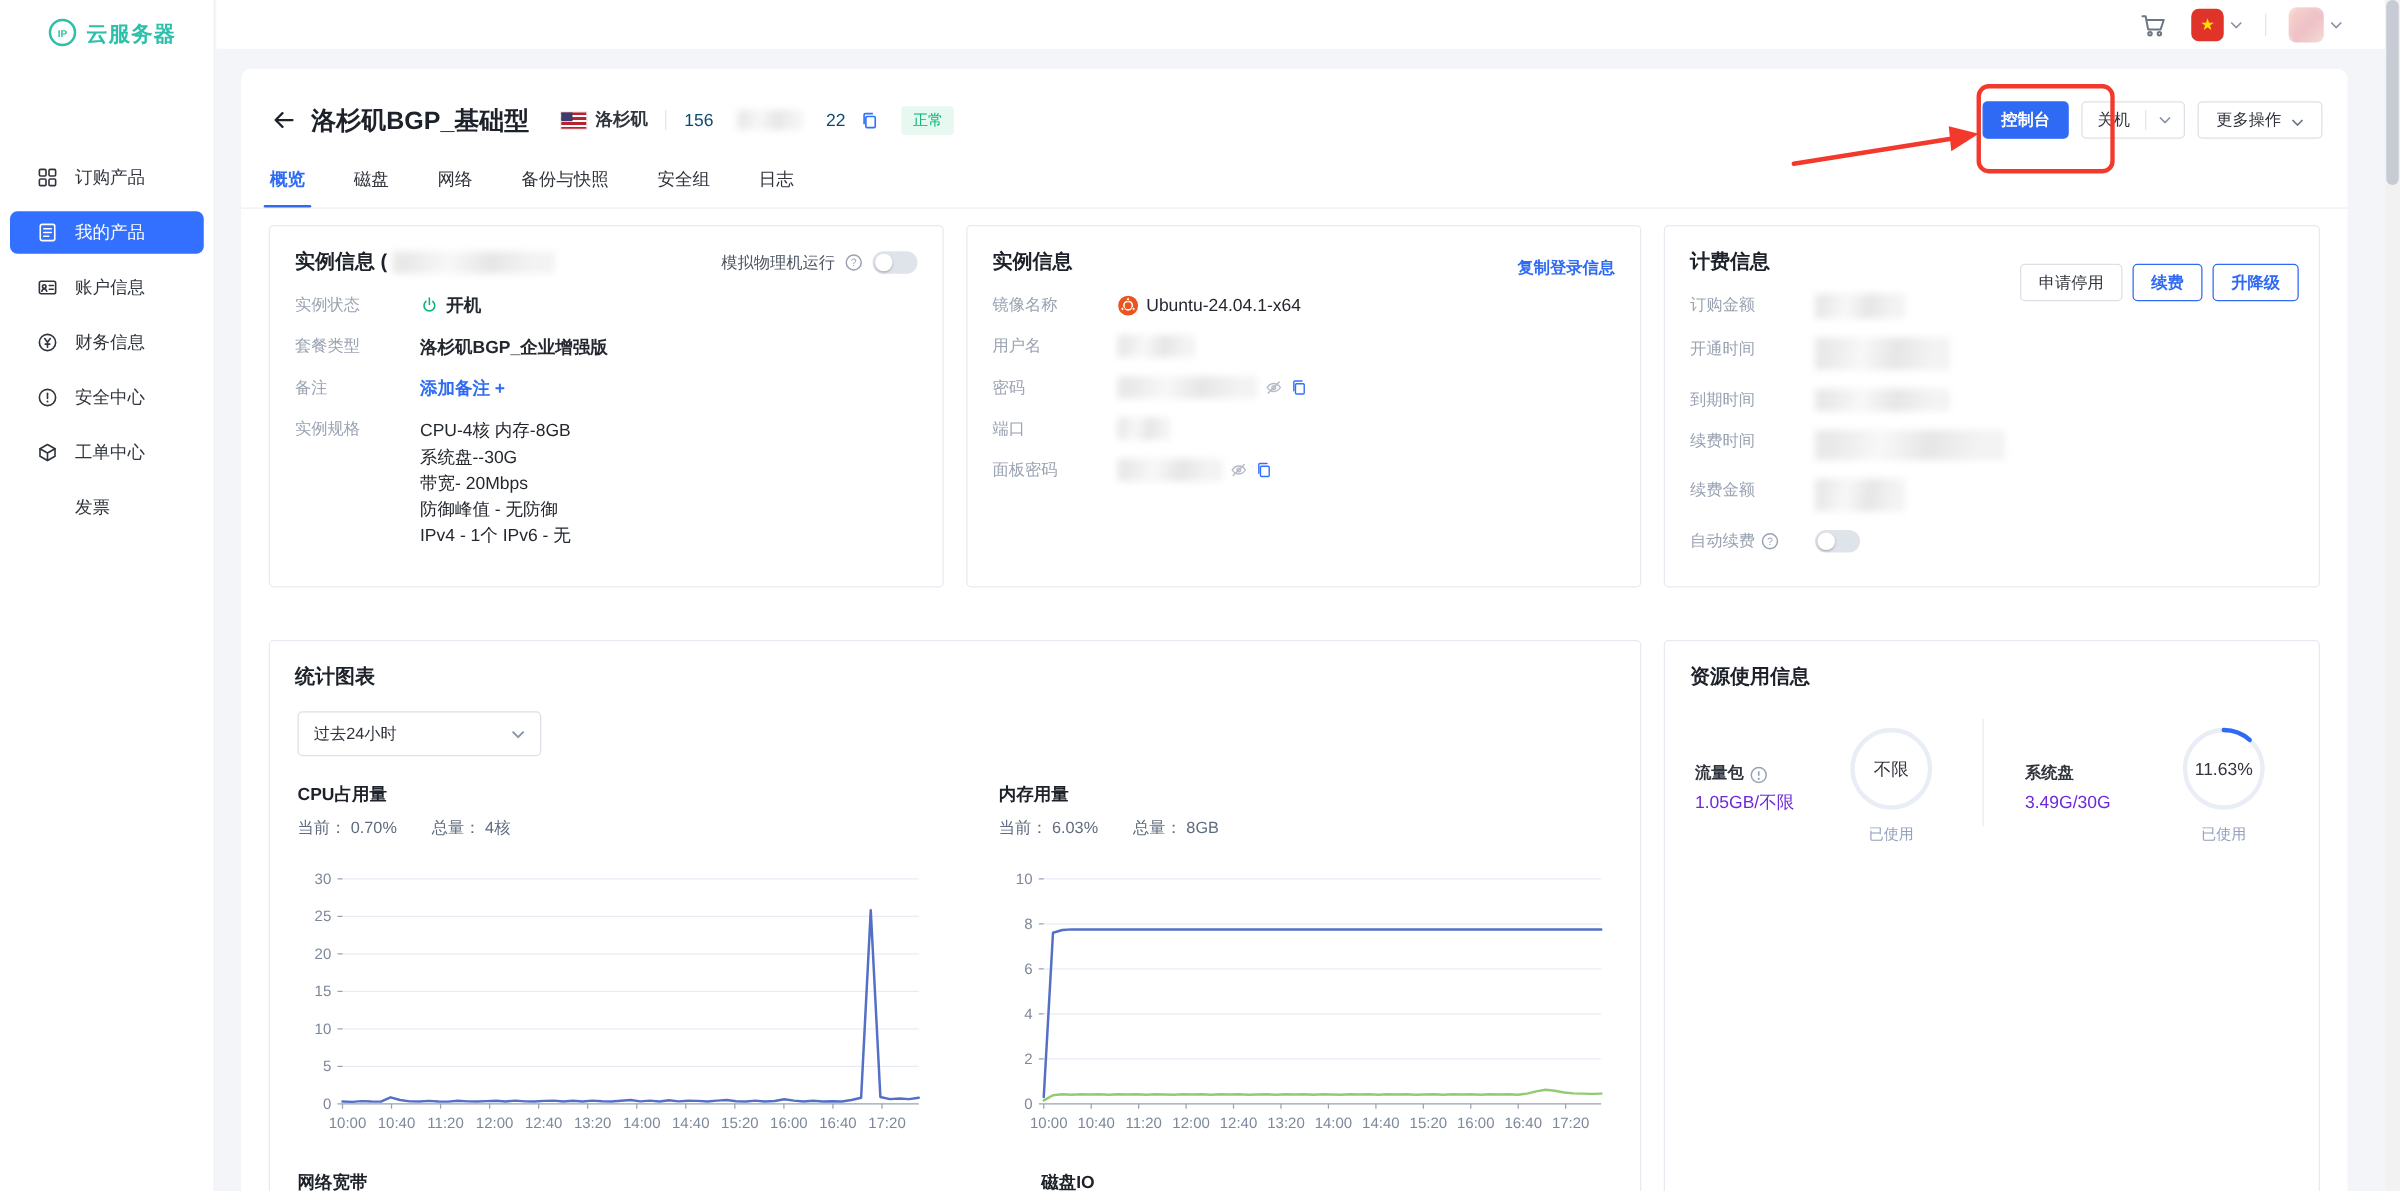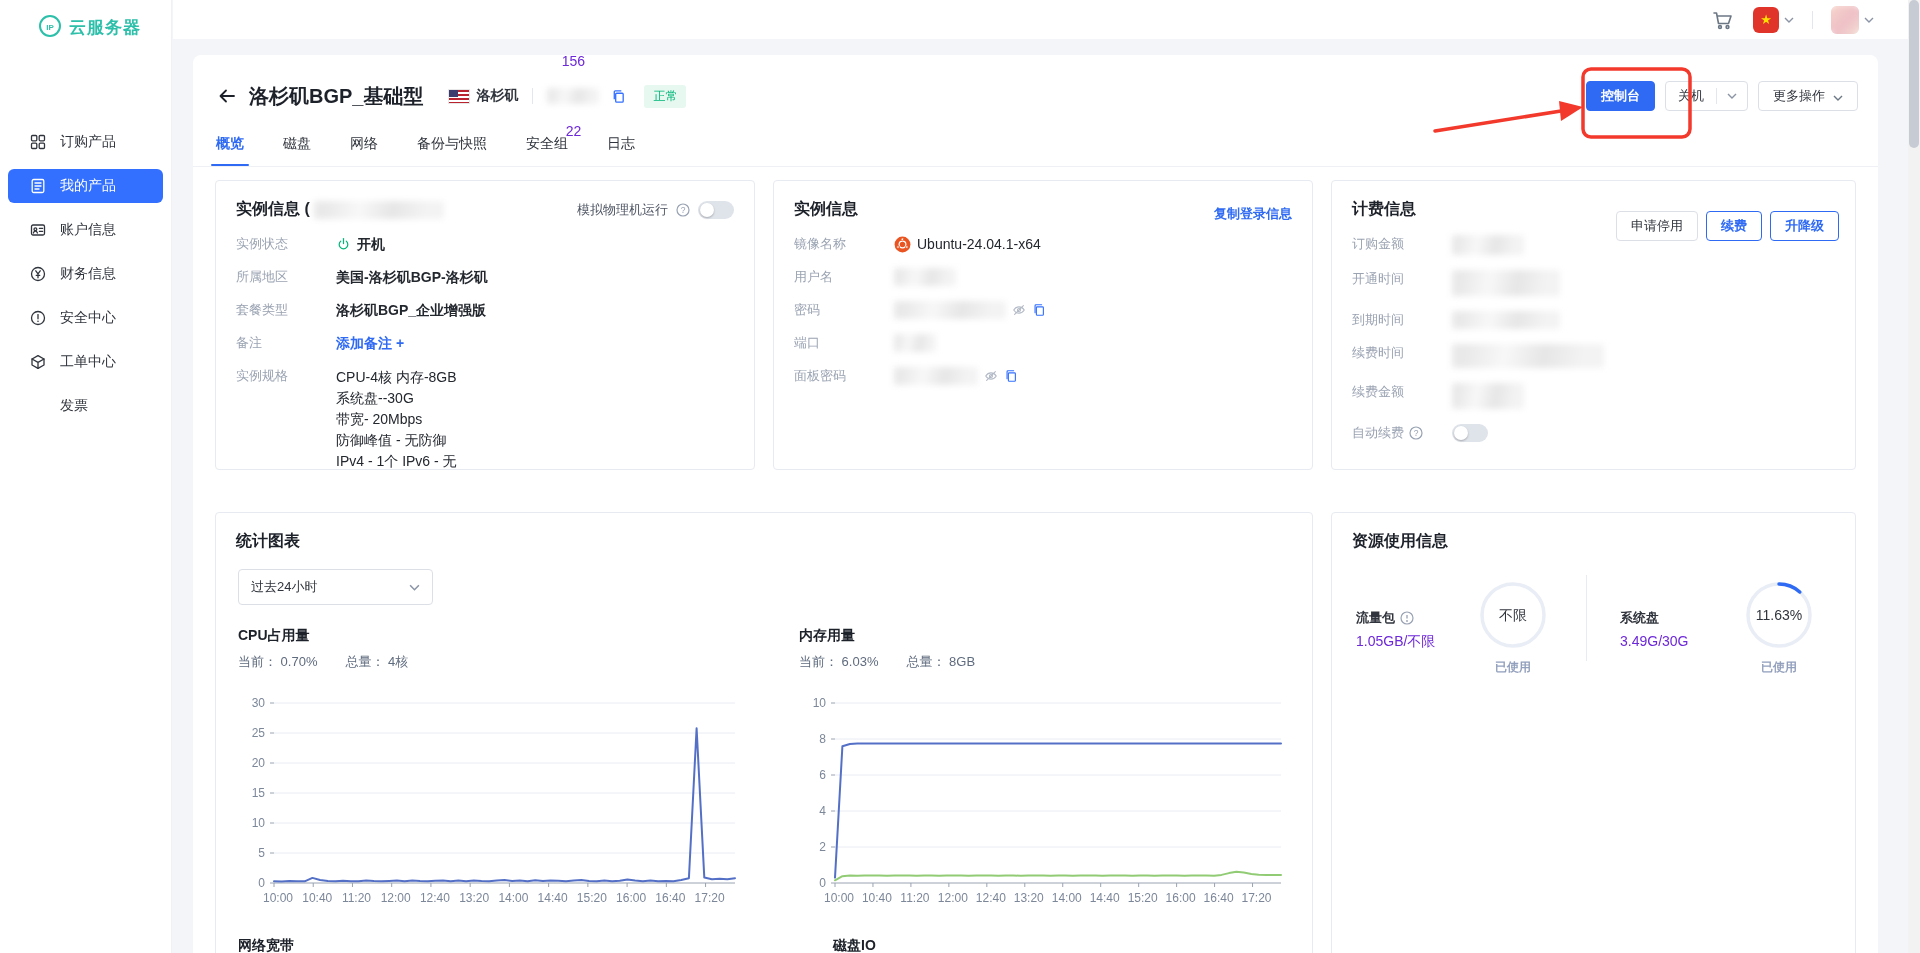--- a/index.html
+++ b/index.html
@@ -33,21 +33,21 @@
   .avatar::after { content:""; position:absolute; inset:0; backdrop-filter:blur(2px); }
   
   .panel { position:absolute; left:193px; top:55px; width:1685px; height:1200px; background:#fff; border-radius:8px; }
   .panel-header { position:absolute; top:20px; left:24px; right:20px; height:42px; display:flex; align-items:center; }
   .back-btn { width:22px; height:22px; cursor:pointer; display:flex; align-items:center; margin-right:10px;}
   .page-title { font-size:20px; font-weight:bold; color:#1d2129; margin-right:26px;}
   .us-flag { width:20px; height:13px; position:relative; background:repeating-linear-gradient(180deg,#b8232f 0 2px,#fff 2px 4px); box-shadow:0 0 0 1px #e8e8e8; margin-right:7px;}
   .us-flag::after { content:""; position:absolute; left:0; top:0; width:9px; height:7px; background:#3c3b6e;}
   .region-name { font-size:14px; font-weight:bold; color:#30343c; margin-right:14px;}
   .hdr-divider { width:1px; height:16px; background:#e3e6ec; margin-right:14px;}
-  .ip-group { display:flex; align-items:center; gap:19px; font-size:14px; color:#6d28d9; margin-right:8px;flex-direction:column;}
+  .ip-group { display:flex; align-items:center; gap:19px; font-size:14px; color:#0c4a6e; margin-right:8px;}
   .status-badge { margin-left:18px; background:#e7f8f0; color:#00b578; font-size:12px; padding:3px 9px; border-radius:3px;}
   .hdr-actions { margin-left:auto; display:flex; align-items:center; gap:10px;}
   .btn { height:30px; border-radius:4px; font-size:13px; display:inline-flex; align-items:center; padding:0 14px; cursor:pointer; background:#fff; border:1px solid #dcdfe6; color:#30343c;}
   .btn-primary { background:#2e6af3; border-color:#2e6af3; color:#fff; font-weight:bold;}
   .btn-outline-blue { border-color:#2e6af3; color:#2e6af3; font-weight:bold;}
   .btn .chev { margin-left:8px; }
   .btn-split { padding:0; }
   .btn-split .seg-main { padding:0 12px; height:100%; display:flex; align-items:center;}
   .btn-split .seg-divider { width:1px; height:16px; background:#e3e6ec;}
   .btn-split .seg-arrow { padding:0 10px; height:100%; display:flex; align-items:center;}
@@ -81,24 +81,24 @@
     display:flex; align-items:center; justify-content:space-between; padding:0 12px; font-size:13px; color:#30343c; cursor:pointer;}
   .chart-block { position:absolute; top:114px; }
   .chart-block.cpu { left:22px; }
   .chart-block.mem { left:583px; }
   .chart-title { font-size:14px; font-weight:bold; color:#1d2129;}
   .chart-sub { margin-top:8px; font-size:13px; color:#5f6b7e; display:flex; gap:28px;}
   .chart-svg { margin-top:22px; display:block;}
   .section-cut { position:absolute; top:424px; font-size:14px; font-weight:bold; color:#1d2129;}
   .section-cut.net { left:22px; } .section-cut.disk { left:617px; }
   
-  .res-label { position:absolute; font-size:13px; color:#30343c; display:flex; align-items:center; gap:5px; font-weight:bold;}
+  .res-label { position:absolute; font-size:13px; color:#30343c; display:flex; align-items:flex-end; gap:5px; font-weight:bold;}
   .res-value { position:absolute; font-size:14px; color:#6d28d9;}
   .donut { position:absolute; width:68px; height:68px;}
-  .donut-caption { position:absolute; width:68px; text-align:center; font-size:12px; color:#93a0bd;font-weight:bold;}
+  .donut-caption { position:absolute; width:68px; text-align:center; font-size:12px; color:#93a0bd;}
   .res-divider { position:absolute; width:1px; height:86px; background:#e8ebf2; left:254px; top:62px;}
   svg text { font-family:"Liberation Sans","DejaVu Sans",sans-serif; }
 </style>
 </head>
 <body>
 
 <div class="sidebar">
   <div class="logo">
     <span>
       <svg width="24" height="24" viewBox="0 0 24 24">
@@ -282,26 +282,20 @@
       </div>
       <div id="instance-rows">
           <div class="field">
             <span class="field-label">实例状态</span>
             <span class="field-value" style="">
               <svg width="15" height="15" viewBox="0 0 16 16" fill="none" stroke="currentColor" stroke-width="1.3" stroke-linecap="round" stroke-linejoin="round">
                 <path d="M5.1 4.4a4.6 4.6 0 1 0 5.8 0" stroke="#00b578"></path>
                 <line x1="8" y1="1.6" x2="8" y2="7" stroke="#00b578"></line>
               </svg>
               <span style="font-weight:bold">开机</span>
-            </span>
-          </div>
-          <div class="field">
-            <span class="field-label">所属地区</span>
-            <span class="field-value" style="">
-              <span style="font-weight:bold">美国-洛杉矶BGP-洛杉矶</span>
             </span>
           </div>
           <div class="field">
             <span class="field-label">套餐类型</span>
             <span class="field-value" style="">
               <span style="font-weight:bold">洛杉矶BGP_企业增强版</span>
             </span>
           </div>
           <div class="field">
             <span class="field-label">备注</span>

